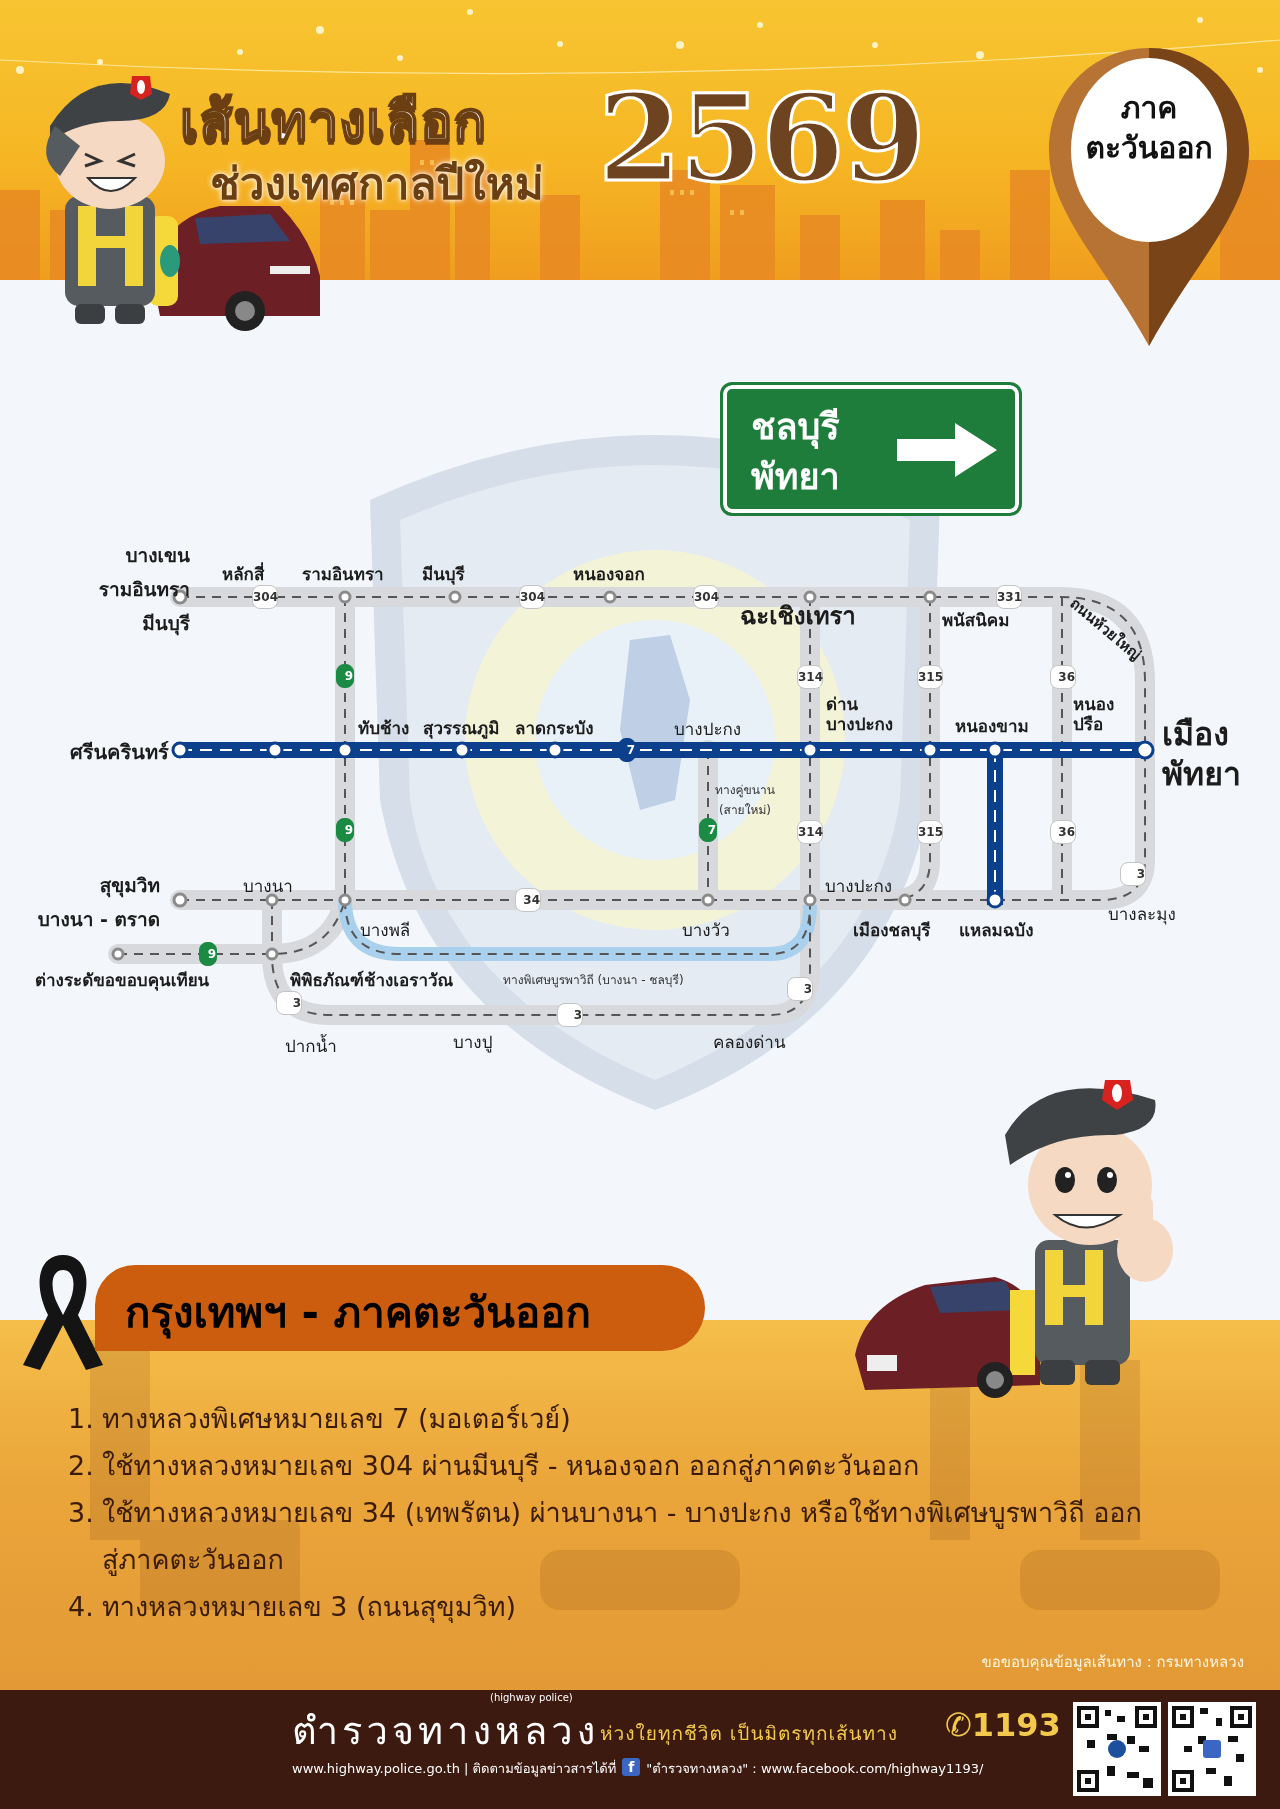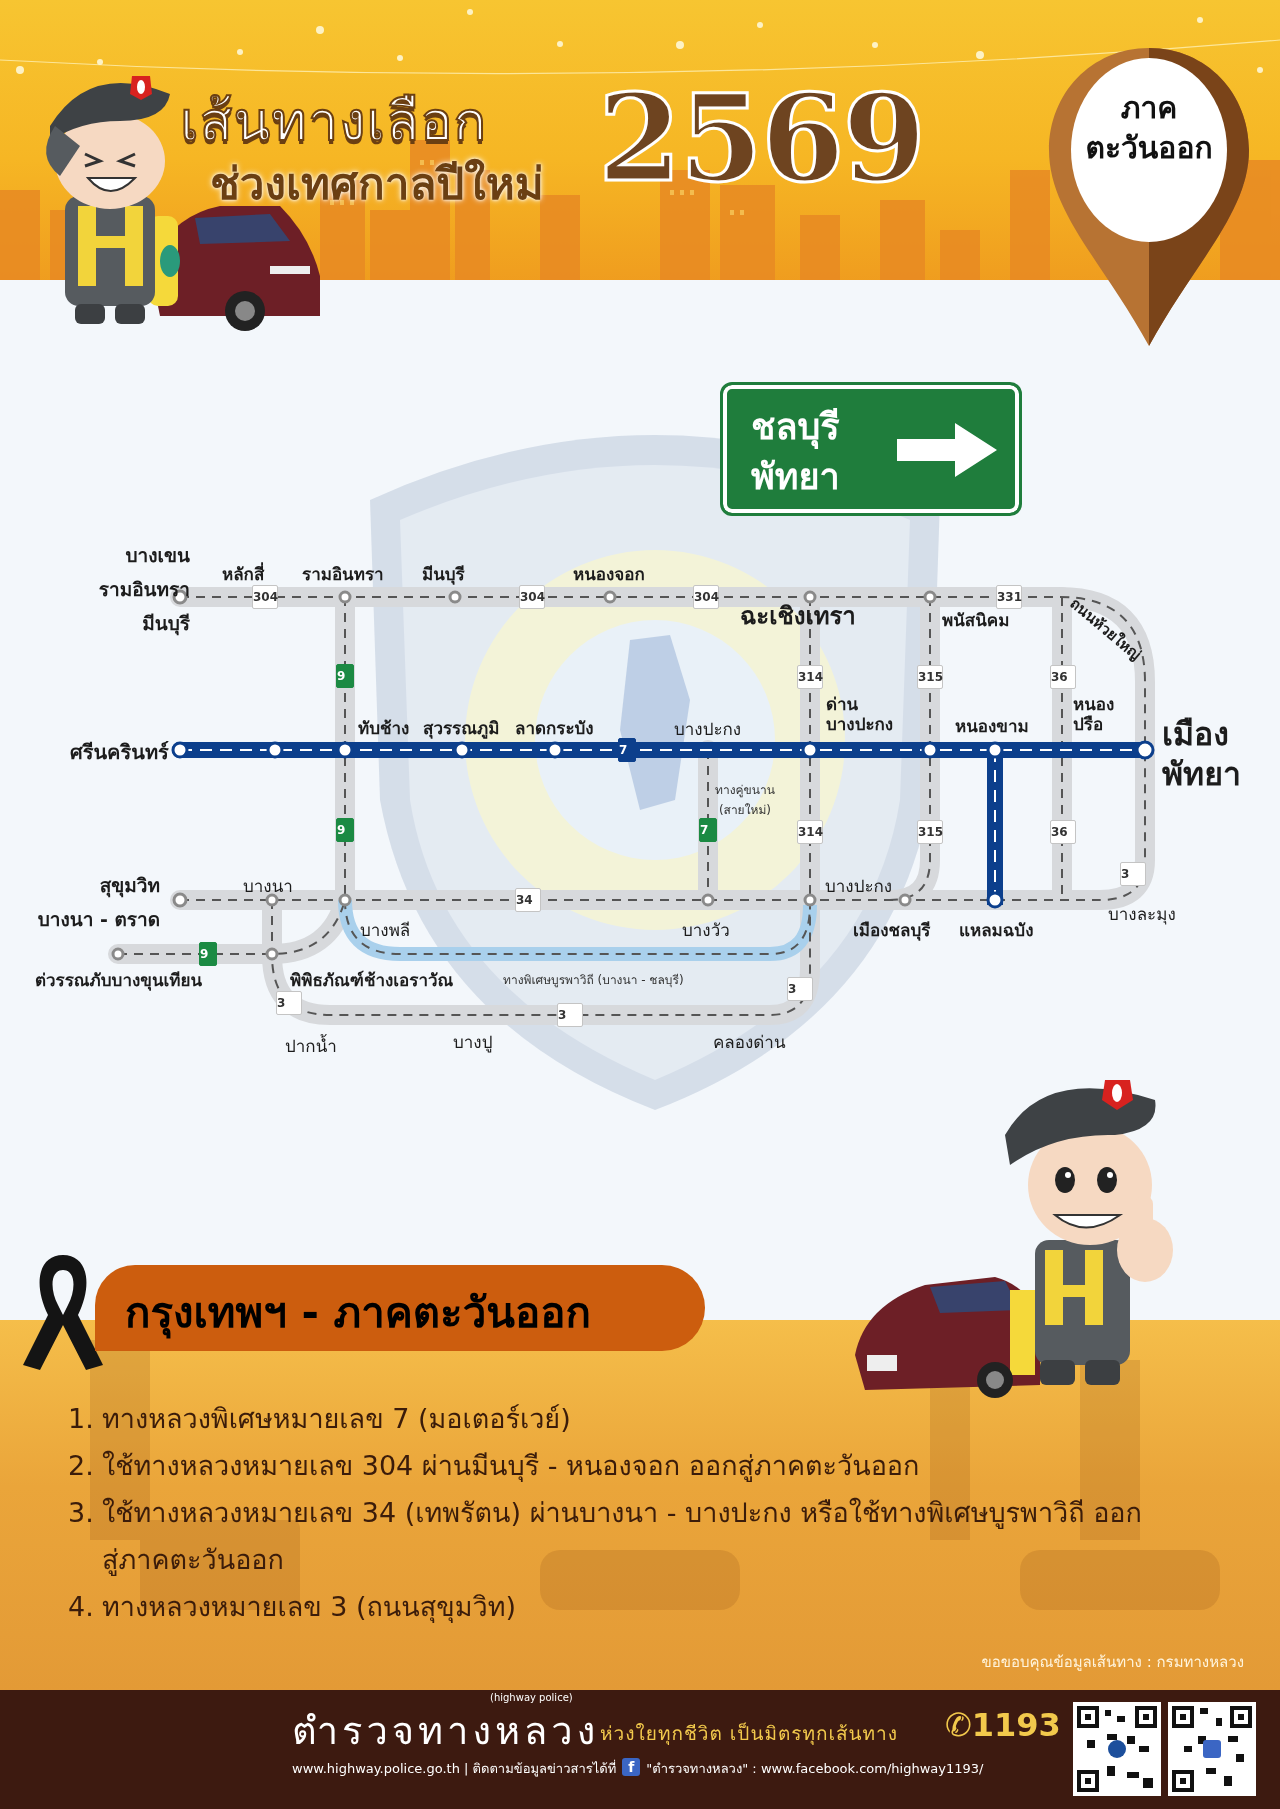--- a/index.html
+++ b/index.html
@@ -10,21 +10,21 @@
   .header {
     position: absolute; left: 0; top: 0; width: 1280px; height: 290px;
     background: linear-gradient(180deg, #f7c531 0%, #f6b624 55%, #ef9b1e 100%);
     overflow: hidden;
   }
   .header .sparkles { position: absolute; inset: 0; }
   .header .city { position: absolute; left: 0; bottom: 0; width: 100%; height: 150px; }
   .header .ground { position: absolute; left: 0; bottom: 0; width: 100%; height: 10px; background: #f3f7fb; }
 
   .title-line1 {
-    position: absolute; left: 180px; top: 78px; font-size: 54px; font-weight: normal; color: #fff;
+    position: absolute; left: 180px; top: 78px; font-size: 54px; font-weight: bold; color: #fff;
     -webkit-text-stroke: 2px #6b3f12; text-shadow: 0 4px 0 #6b3f12; letter-spacing: 1px;
   }
   .title-line2 {
     position: absolute; left: 210px; top: 148px; font-size: 44px; font-weight: bold; color: #6b3f12;
     text-shadow: 0 0 6px #fff, 0 0 3px #fff;
   }
   .year {
     position: absolute; left: 598px; top: 78px; font-family: "DejaVu Serif", serif; font-size: 120px;
     font-weight: bold; color: #6e4420; -webkit-text-stroke: 3px #fff; letter-spacing: -2px; line-height: 1;
   }
@@ -294,22 +294,22 @@
         <circle cx="995" cy="750" r="7"></circle>
         <circle cx="1145" cy="750" r="8"></circle>
       <circle cx="995" cy="900" r="7"></circle>
     </g>
   </svg>
 
 </div>
 
 
 <style>
-  .sh { position: absolute; width: 26px; height: 24px; background: #fff; border: 1px solid #c4c4c4; border-radius: 2px;
-        font-size: 12px; font-weight: bold; color: #333; text-align: left; line-height: 22px; font-family: "DejaVu Sans", sans-serif; }
+  .sh { position: absolute; width: 26px; height: 24px; background: #fff; border: 1px solid #c4c4c4; border-radius: 8px;
+        font-size: 12px; font-weight: bold; color: #333; text-align: right; line-height: 22px; font-family: "DejaVu Sans", sans-serif; }
   .sh.g { background: #1b8a43; color: #fff; border-color: #1b8a43; width: 18px; }
   .sh.b { background: #0c3f8c; color: #fff; border-color: #0c3f8c; width: 18px; }
   .lbl { position: absolute; font-size: 17px; font-weight: bold; color: #1c1c1c; white-space: nowrap; }
   .lbl.sm { font-size: 12px; font-weight: normal; color: #333; }
   .lbl.big { font-size: 24px; margin-top: 44px; }
   .lbl.xl { font-size: 32px; line-height: 40px; }
   .lbl.row { font-size: 19px; text-align: right; line-height: 34px; }
 </style>
 
 <div class="sh" style="left:252px;top:585px">304</div>
@@ -337,21 +337,21 @@
 <div class="lbl row" style="left:40px;top:538px;width:150px">
   <div>บางเขน</div>
   <div>รามอินทรา</div>
   <div>มีนบุรี</div>
 </div>
 <div class="lbl" style="left:70px;top:736px;font-size:20px">ศรีนครินทร์</div>
 <div class="lbl row" style="left:20px;top:868px;width:140px">
   <div>สุขุมวิท</div>
   <div>บางนา - ตราด</div>
 </div>
-<div class="lbl" style="left:35px;top:966px">ต่วรรณภับบางขุนเทียน</div>
+<div class="lbl" style="left:35px;top:966px">ต่างระดัขอขอบคุนเทียน</div>
 <div class="lbl xl" style="left:1162px;top:714px">
   <div>เมือง</div>
   <div>พัทยา</div>
 </div>
 
 
 <div class="lbl" style="left:222px;top:560px">หลักสี่</div>
 <div class="lbl" style="left:302px;top:560px">รามอินทรา</div>
 <div class="lbl" style="left:422px;top:560px">มีนบุรี</div>
 <div class="lbl" style="left:573px;top:560px">หนองจอก</div>

